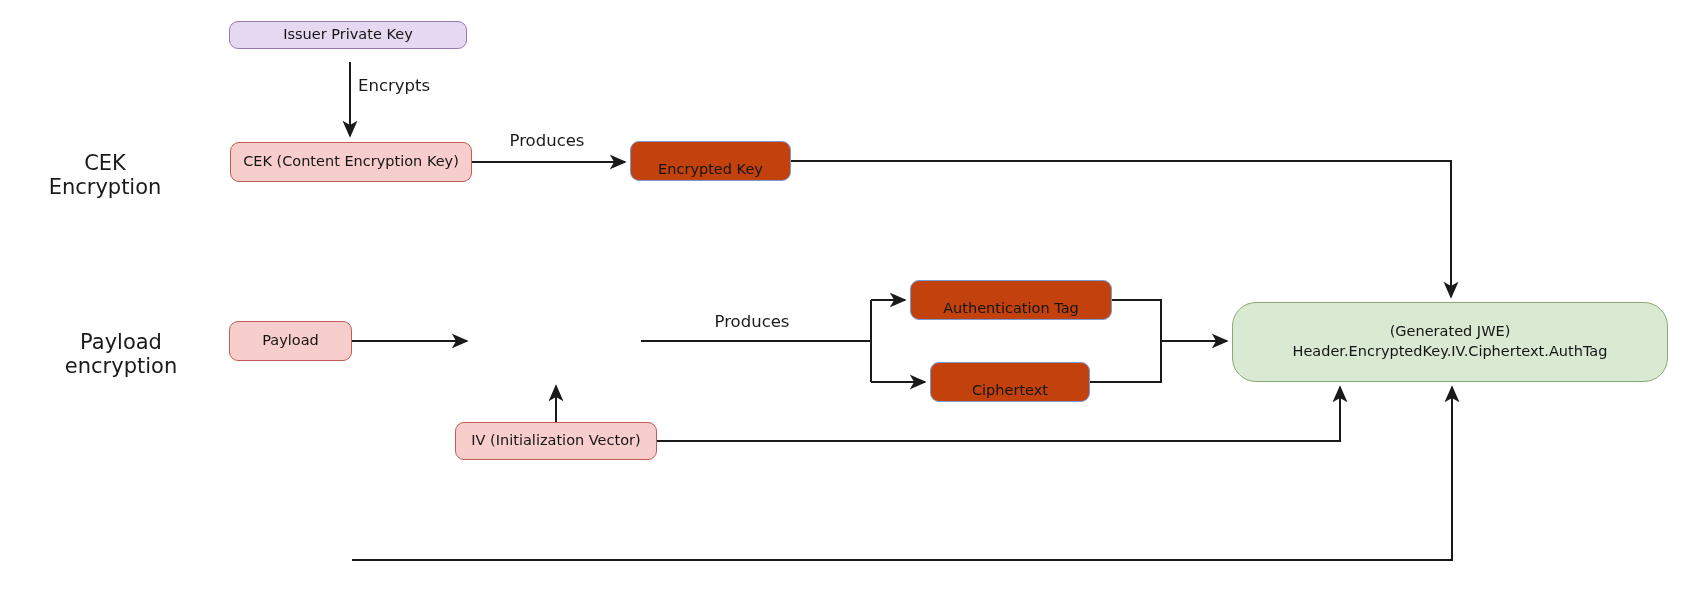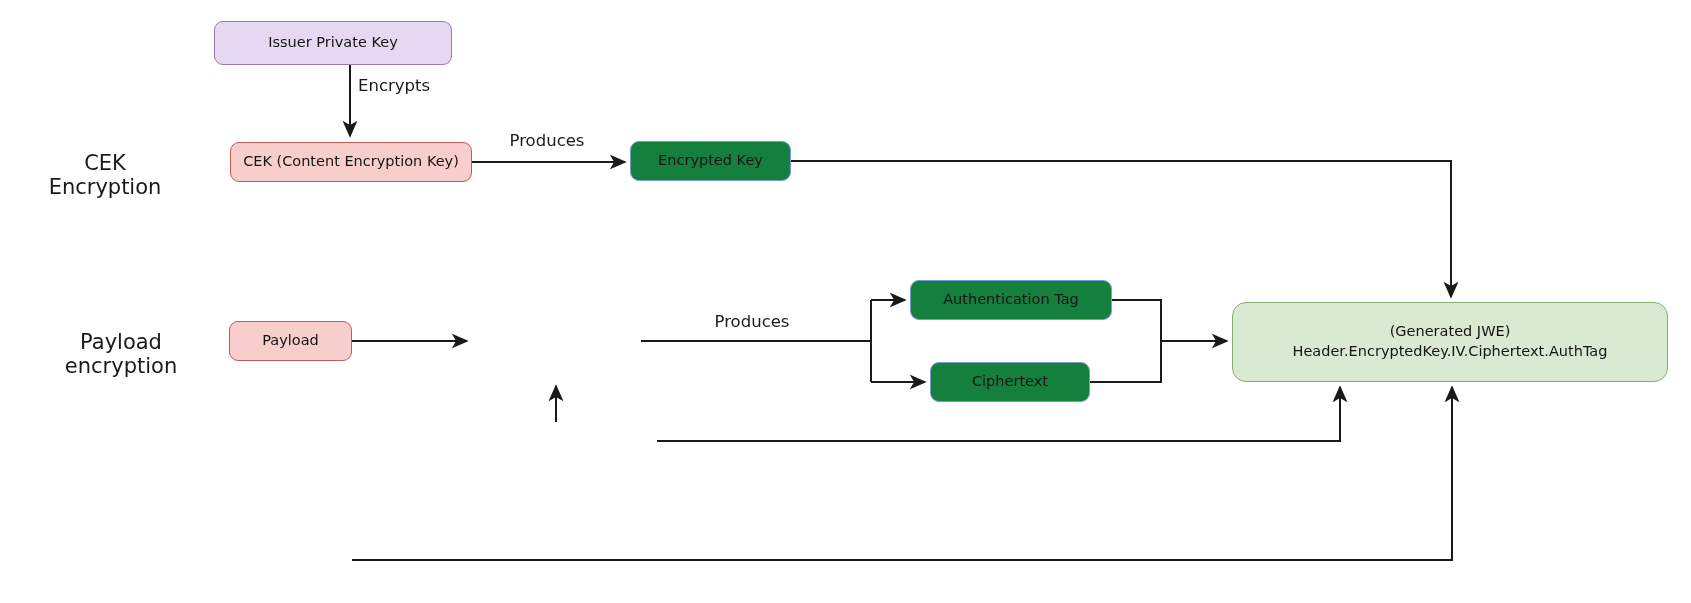--- a/index.html
+++ b/index.html
@@ -34,23 +34,23 @@
     box-sizing: border-box;
     border-radius: 9px;
     font-size: 14.5px;
     color: #151515;
     text-align: center;
     line-height: 1.35;
   }
   .node span { white-space: pre-line; }
   .purple { background: #e6d8f0; border: 1.7px solid #9a79b5; }
   .red    { background: #f8cecc; border: 1.7px solid #c05c57; }
-  .blue   { background: #15803d; border: 1.7px solid #7a9cd4; }
+  .blue   { background: #c2410c; border: 1.7px solid #7a9cd4; align-items: flex-end; }
   .yellow { background: #fdf2cf; border: 1.7px solid #d9bb62; }
-  .green  { background: #d9e9d2; border: 1.7px solid #8aaa74; border-radius: 14px; }
+  .green  { background: #d9e9d2; border: 1.7px solid #8aaa74; border-radius: 24px; }
   .row-label {
     position: absolute;
     font-size: 21px;
     color: #1a1a1a;
     text-align: center;
   }
   .edge-label {
     position: absolute;
     font-size: 16.5px;
     color: #1a1a1a;
@@ -93,21 +93,21 @@
     <path class="edge" d="M 352 560 L 1452 560 L 1452 387" marker-end="url(#arrow)"></path>
   </svg>
 
   <div class="row-label" style="left:30px; top:151px; width:150px;">CEK Encryption</div>
   <div class="row-label" style="left:28px; top:330px; width:186px;">Payload encryption</div>
 
   <div class="edge-label" style="left:356px; top:76px;">Encrypts</div>
   <div class="edge-label" style="left:500px; top:131px; width:90px;">Produces</div>
   <div class="edge-label" style="left:705px; top:312px; width:90px;">Produces</div>
 
-  <div class="node purple" style="left:214px; top:21px; width:238px; height:44px;">
+  <div class="node purple" style="left:229px; top:21px; width:238px; height:28px;">
     <span>Issuer Private Key</span>
   </div>
 
   <div class="node red" style="left:230px; top:142px; width:242px; height:40px;">
     <span>CEK (Content Encryption Key)</span>
   </div>
 
   <div class="node blue" style="left:630px; top:141px; width:161px; height:40px;">
     <span>Encrypted Key</span>
   </div>
@@ -123,15 +123,18 @@
 
   <div class="node blue" style="left:930px; top:362px; width:160px; height:40px;">
     <span>Ciphertext</span>
   </div>
 
   <div class="node green" style="left:1232px; top:302px; width:436px; height:80px;">
     <span>(Generated JWE)
 Header.EncryptedKey.IV.Ciphertext.AuthTag</span>
   </div>
 
+  <div class="node red" style="left:455px; top:422px; width:202px; height:38px;">
+    <span>IV (Initialization Vector)</span>
+  </div>
 
 
 </div>
 
 </body></html>

